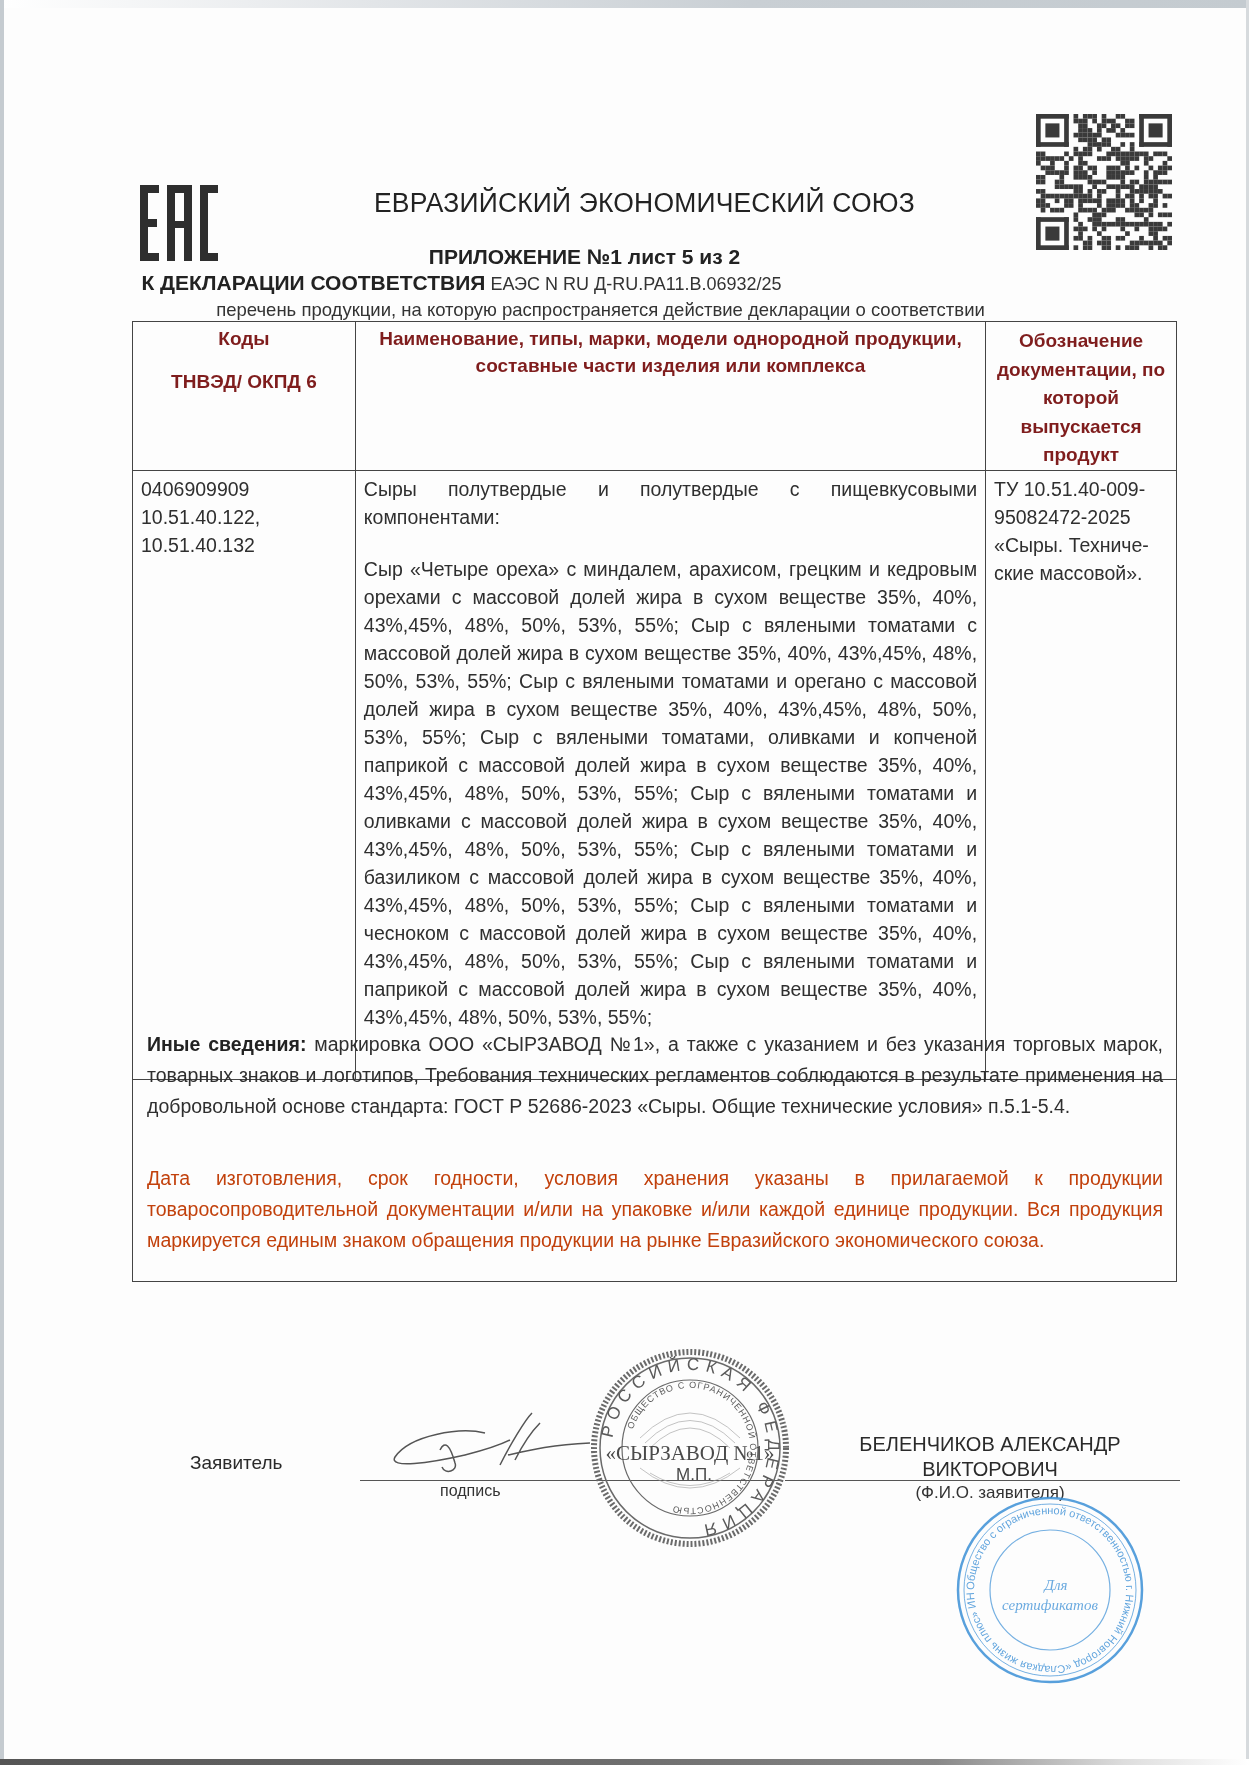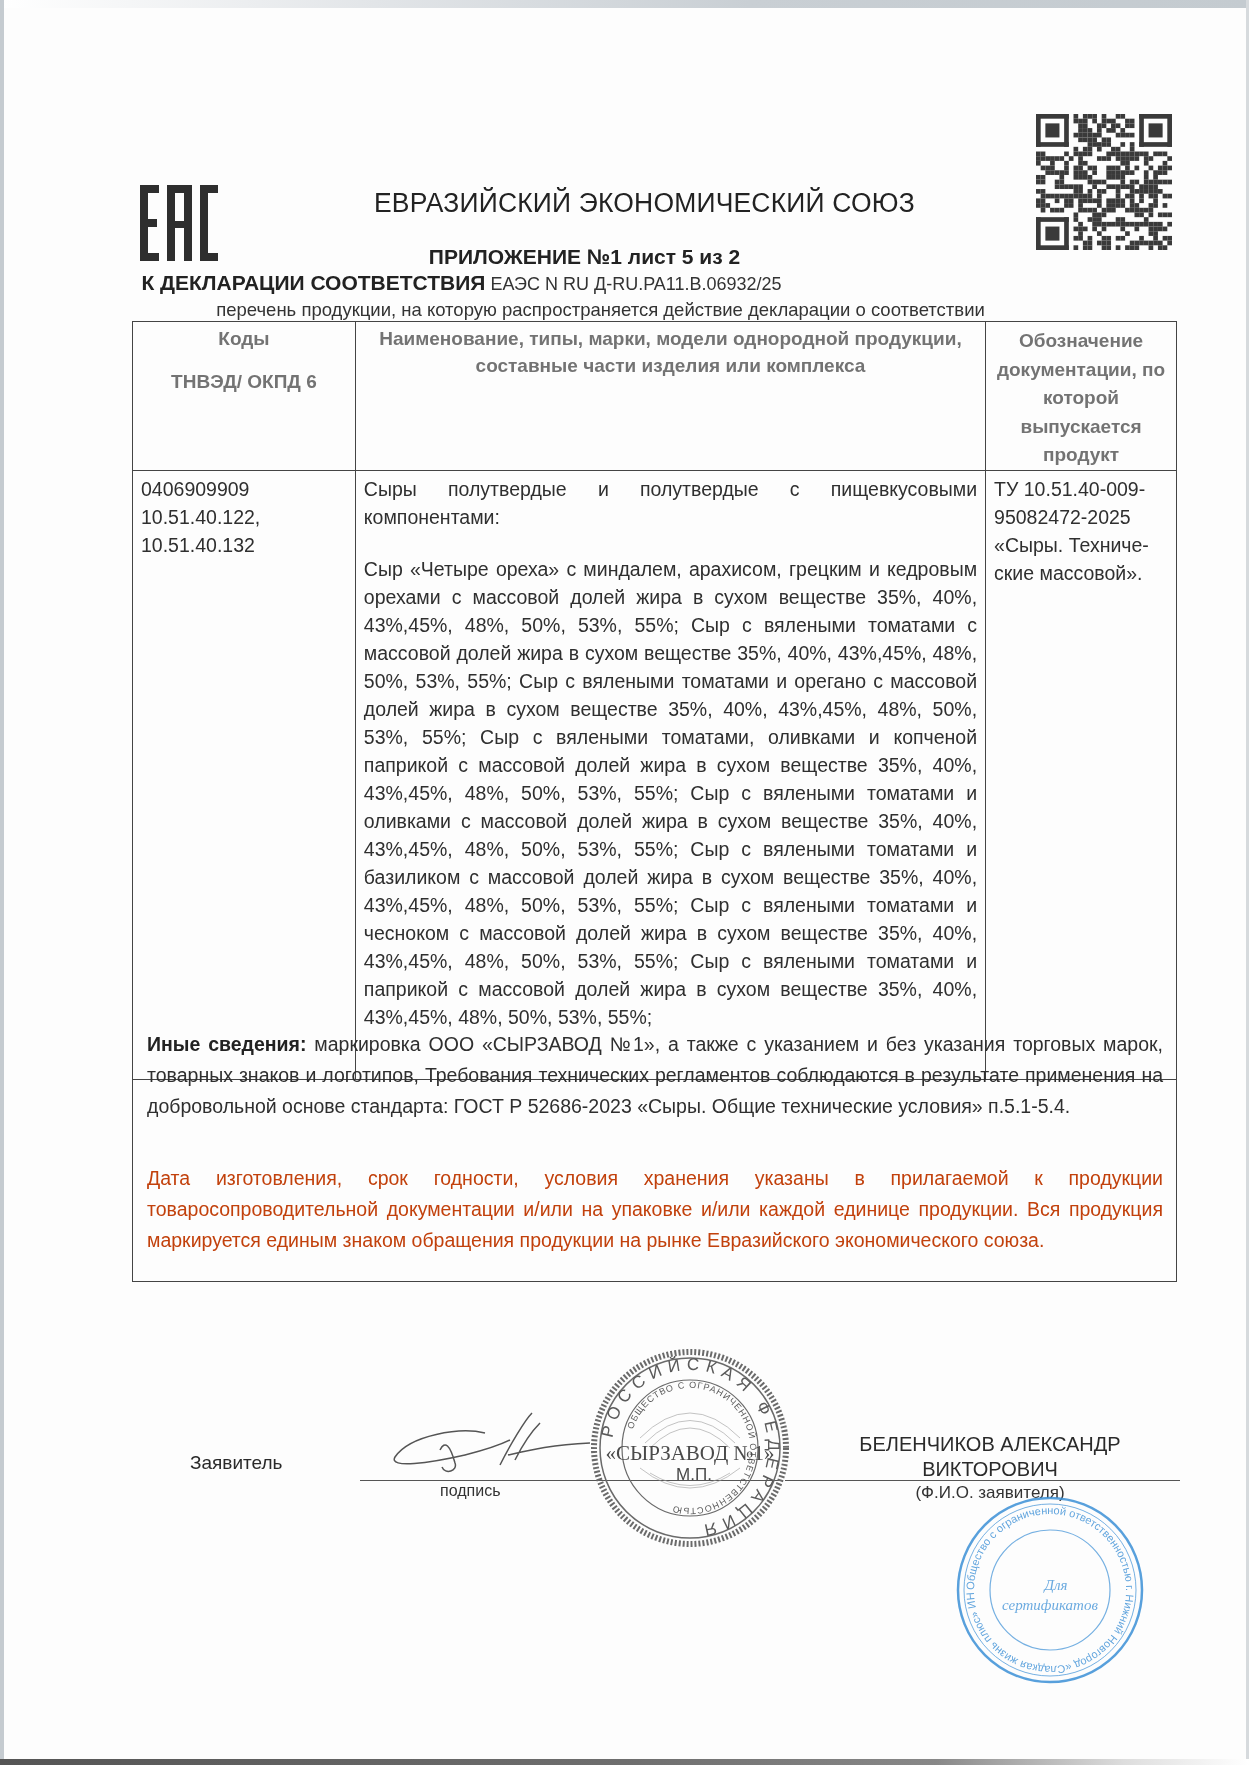--- a/index.html
+++ b/index.html
@@ -24,21 +24,21 @@
   .title-annex .inner { position:relative; left:-40px; }
   .title-decl { position:absolute; left:0; width:1035px; text-align:center; top:271px; font-size:20px; color:#222; }
   .title-decl .bold { font-size:21px; }
   .title-decl .num { font-size:18px; color:#333; }
   .title-decl .inner { position:relative; left:-56px; }
   .subtitle { position:absolute; left:0; width:1249px; text-align:center; top:299px; font-size:18.5px; color:#333; }
   .subtitle .inner { position:relative; left:-24px; }
 
   table.main { position:absolute; left:132px; top:321px; width:1045px; border-collapse:collapse; }
   table.main td, table.main th { border:1.5px solid #444; vertical-align:top; }
-  table.main th { font-weight:bold; font-size:19px; color:#737373; text-align:center; height:128px; padding:0; line-height:27px; }
+  table.main th { font-weight:bold; font-size:19px; color:#7f1d1d; text-align:center; height:128px; padding:0; line-height:27px; }
   th.c1 { width:222px; }
   th.c2 { width:610px; padding:0 10px !important; }
   th.c3 { width:190px; }
   th.c1 .l1 { display:block; margin-top:3px; }
   th.c1 .l2 { display:block; margin-top:16px; }
   th.c3 .cell { padding-top:5px; line-height:28.5px; }
   table.main td { font-size:19.5px; line-height:28px; padding:4px 8px; color:#2f2f2f; }
   td.codes { padding-left:10px; }
   td.prod { text-align:justify; padding-left:10px; padding-right:10px; height:600px; }
   td.doc { padding-left:2px; padding-right:4px; }

